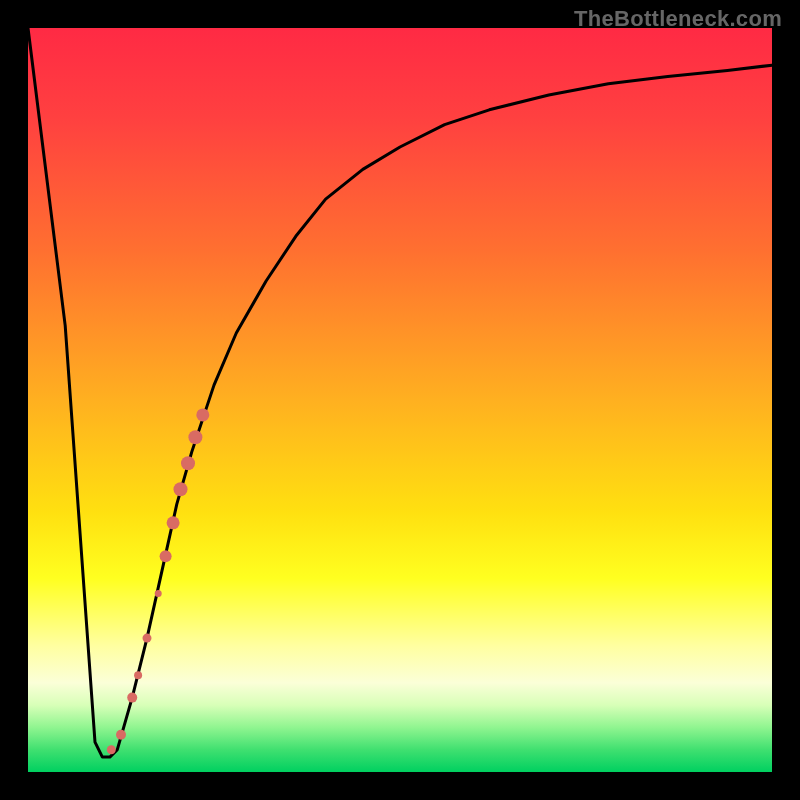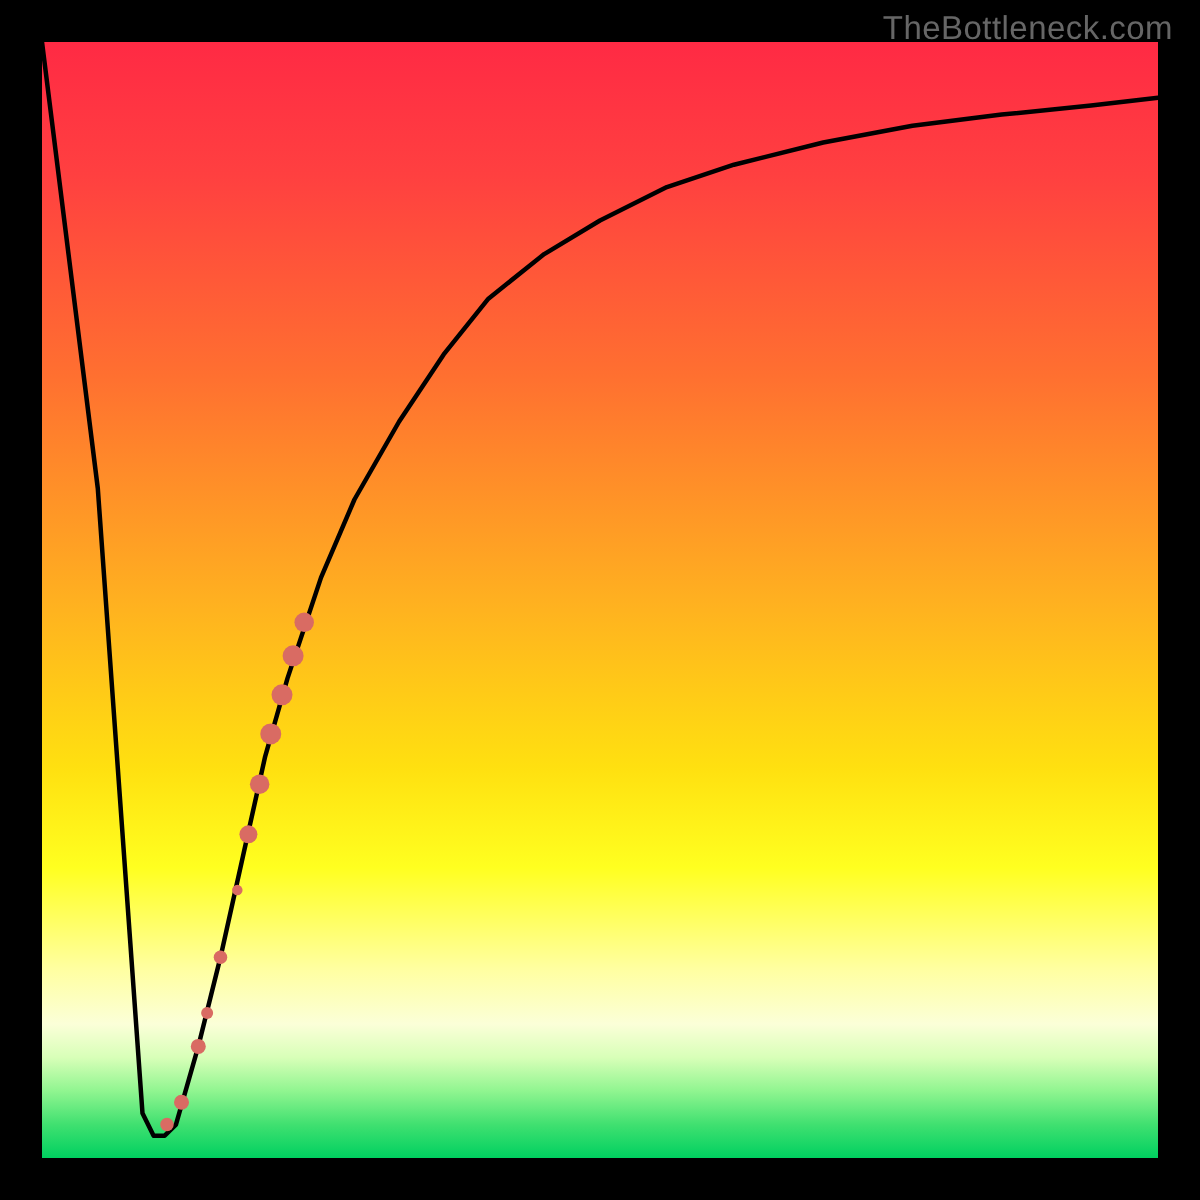--- a/index.html
+++ b/index.html
@@ -38,21 +38,21 @@
       #40e070 97%,
       #00d060 100%
     );
   }
   .watermark {
     position: absolute;
     top: 6px;
     right: 18px;
     color: #666;
     font-size: 22px;
-    font-weight: 400;
+    font-weight: 700;
     letter-spacing: 0.3px;
     user-select: none;
   }
   svg.curve {
     position: absolute;
     left: 0;
     top: 0;
     width: 744px;
     height: 744px;
     overflow: visible;

